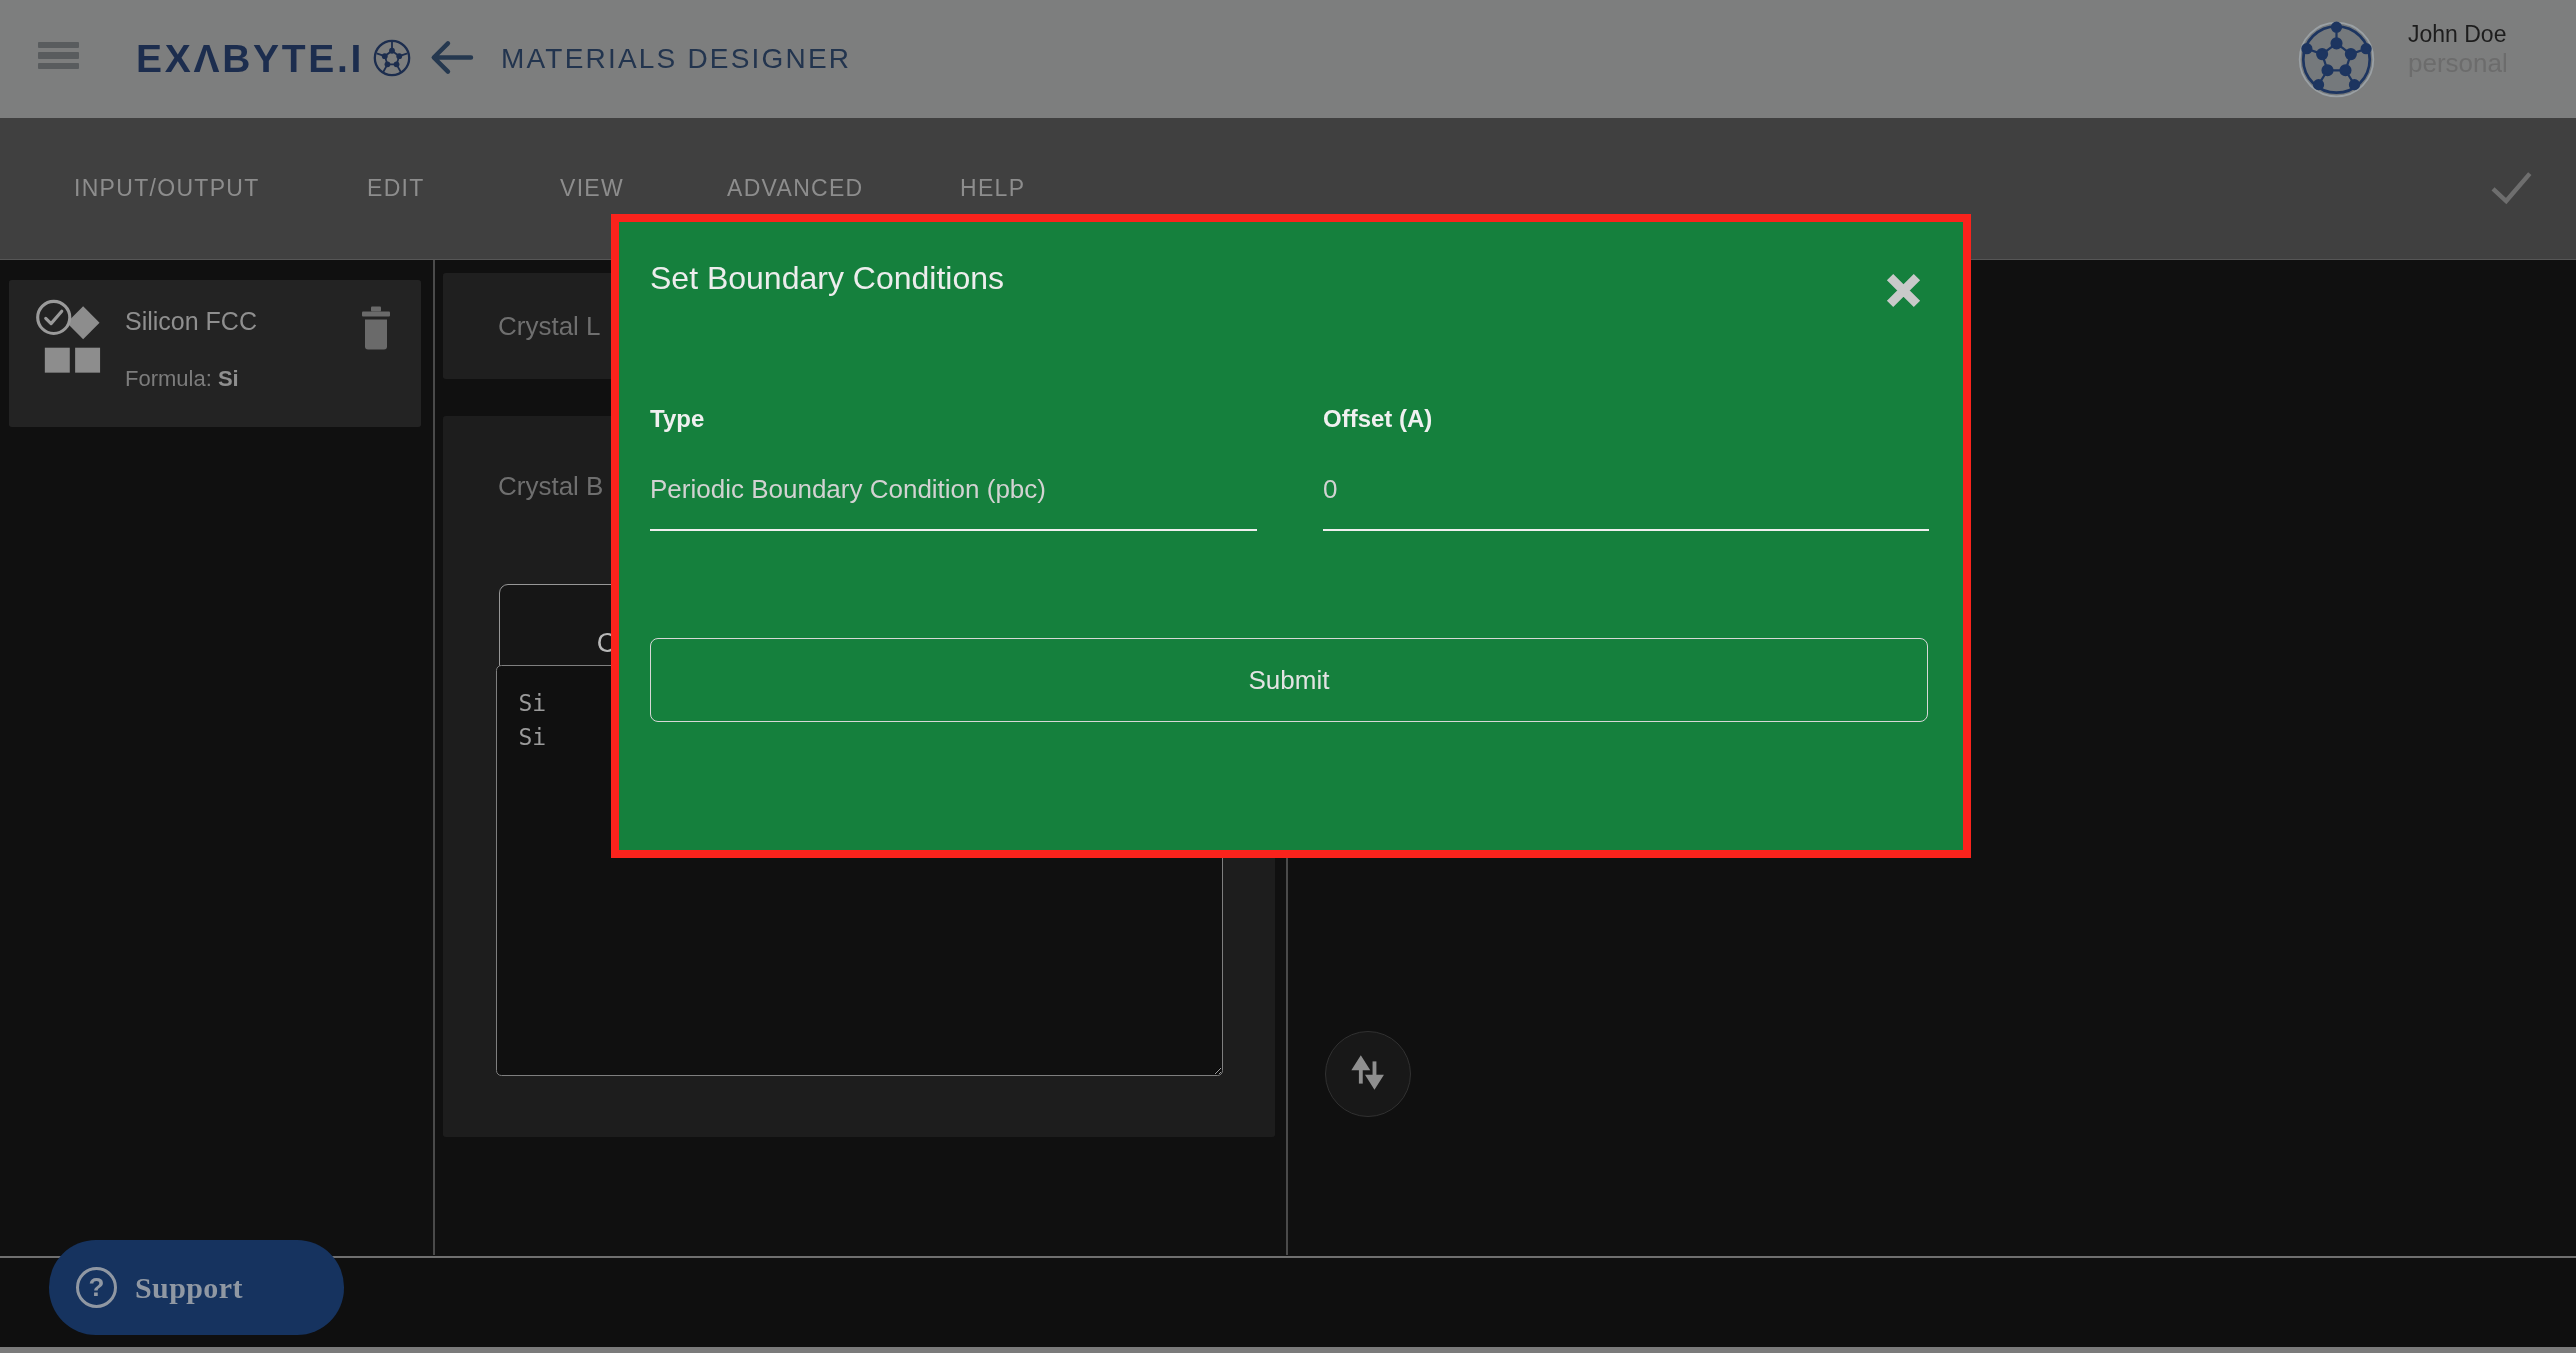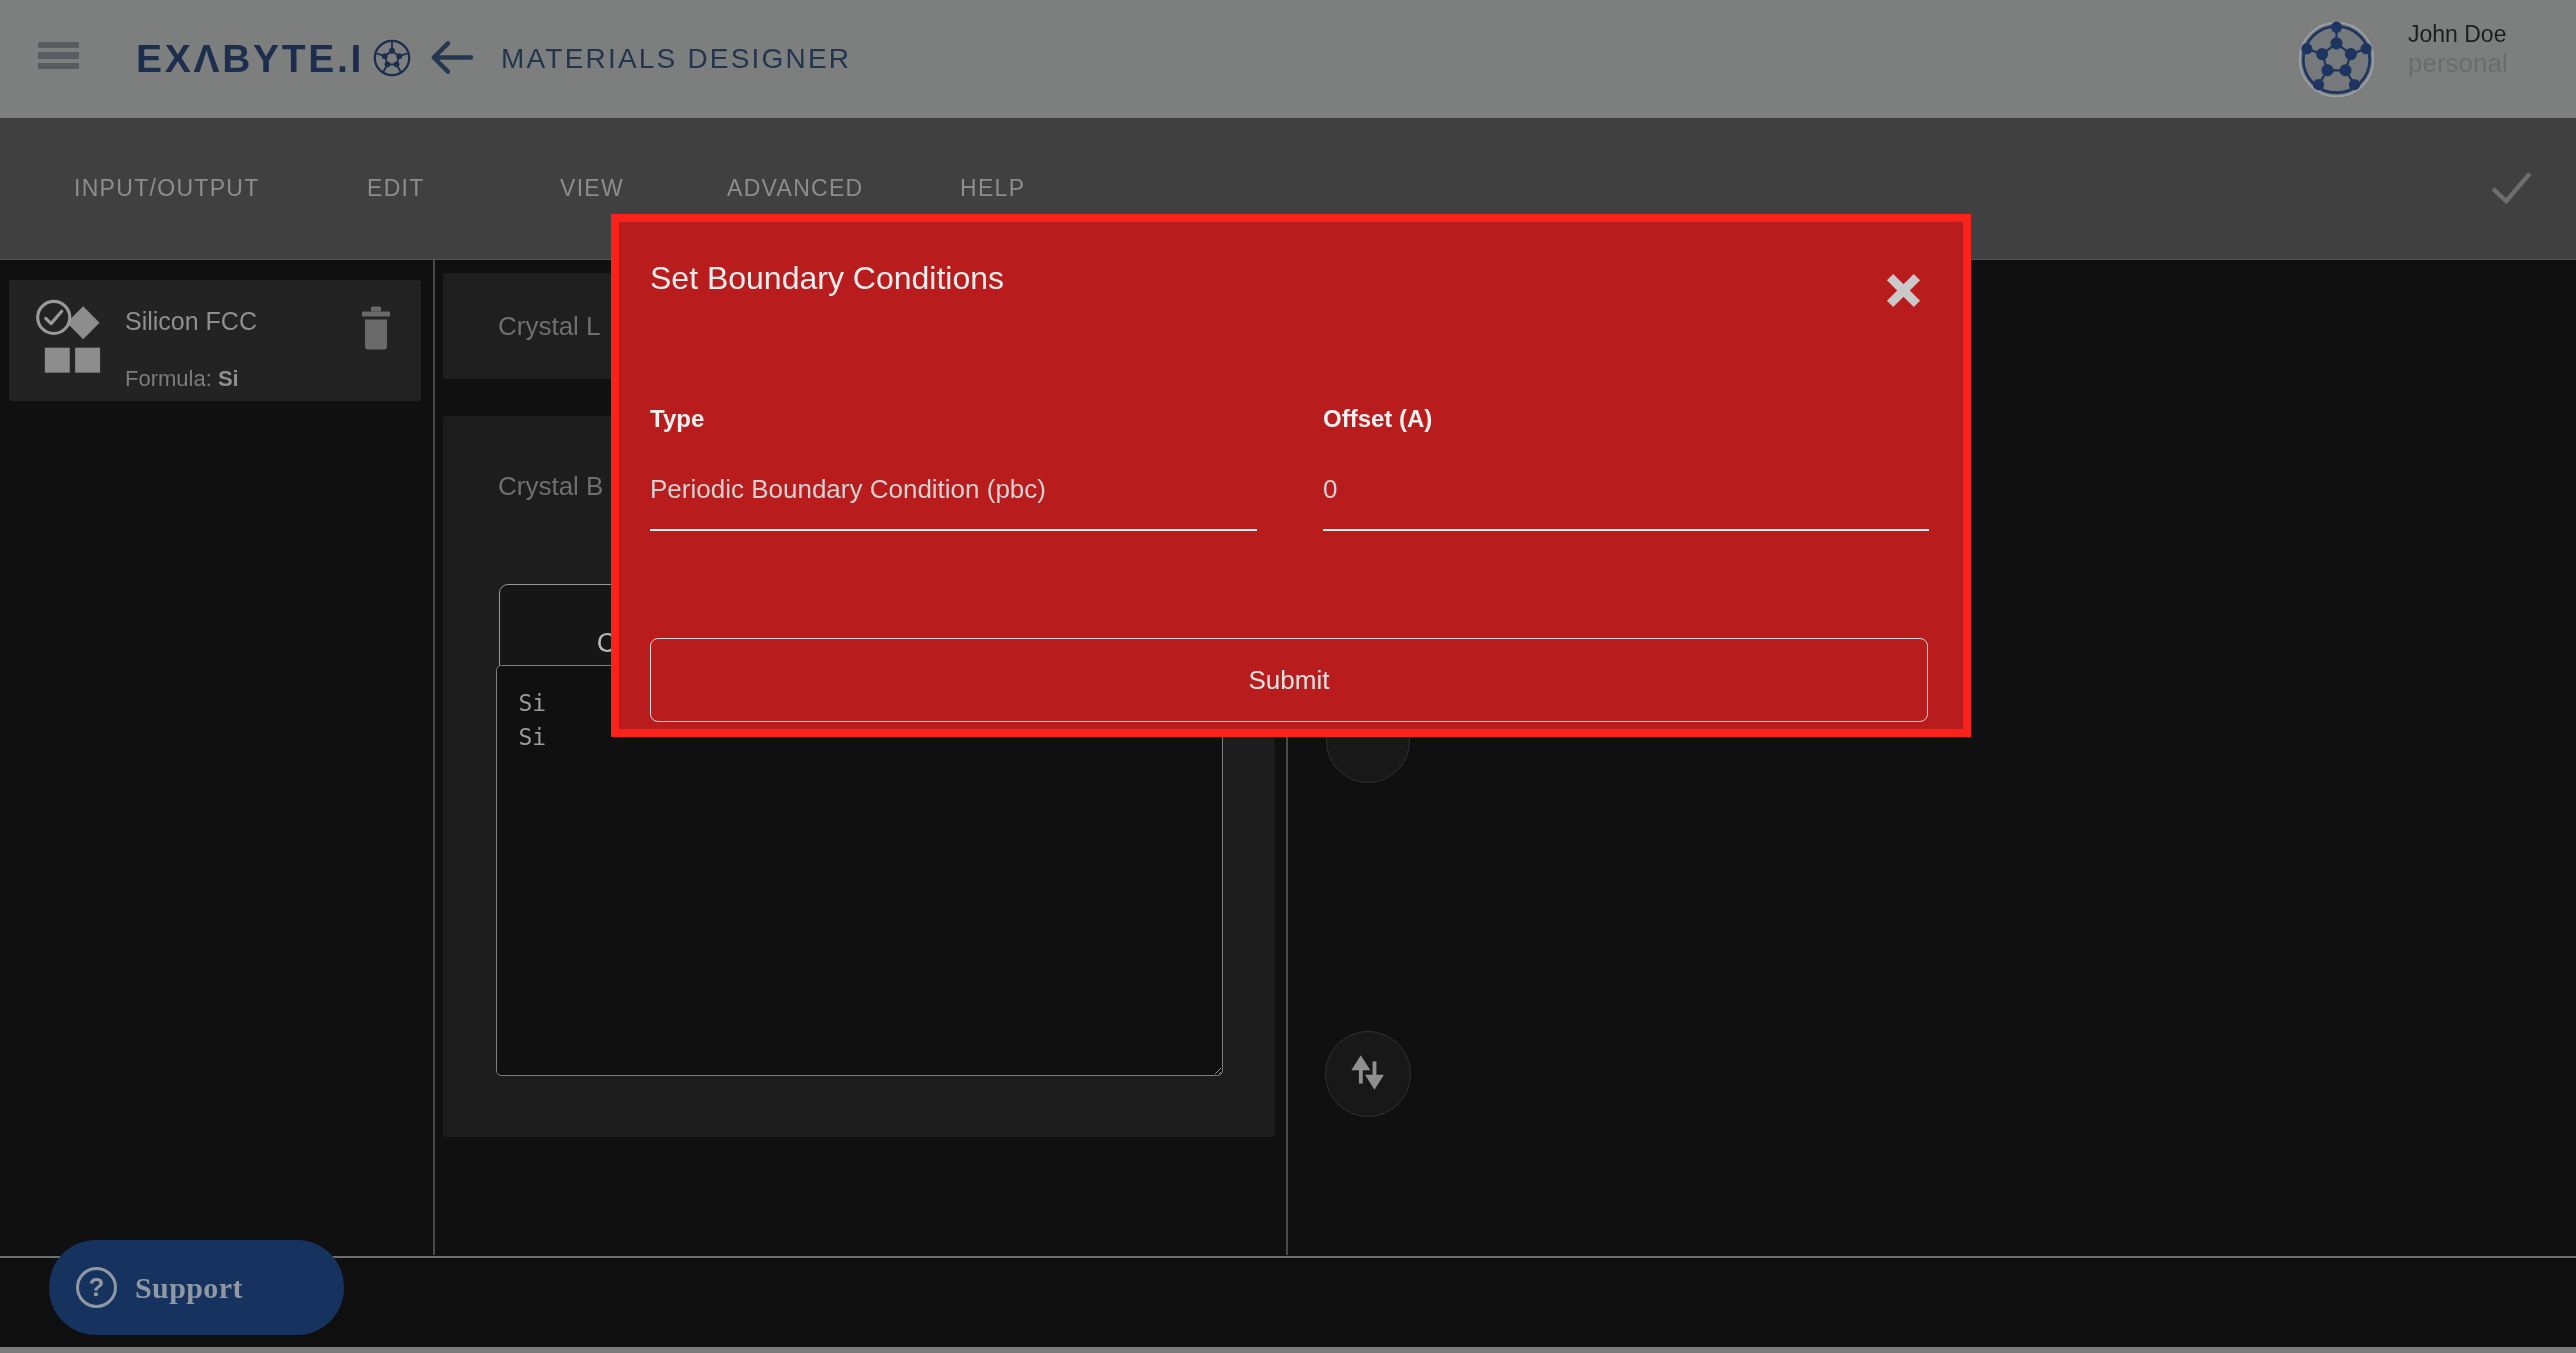--- a/index.html
+++ b/index.html
@@ -23,21 +23,21 @@
 
   
   .menubar{left:0;top:118px;width:2576px;height:142px;background:#404040;
            border-bottom:1.8px solid #565656;box-sizing:border-box;}
   .menu-item{position:absolute;top:0;height:141px;display:flex;align-items:center;
              font-size:23px;letter-spacing:1.3px;color:#8d8d8d;cursor:pointer;}
   .menu-check{position:absolute;right:41px;top:52px;}
 
   
   .vdiv{top:260px;width:1.8px;height:995px;background:#4a4a4a;}
-  .sidebar-card{left:9px;top:280px;width:412px;height:121px;background:#232323;border-radius:2.7px;}
+  .sidebar-card{left:9px;top:280px;width:412px;height:147px;background:#232323;border-radius:2.7px;}
   .mat-icon{left:23px;top:16px;}
   .mat-name{position:absolute;left:116px;top:27px;font-size:25px;color:#8f8f8f;}
   .mat-formula{position:absolute;left:116px;top:66px;font-size:22px;color:#7c7c7c;margin-top:20px;}
   .mat-formula b{color:#8f8f8f;}
   .trash{position:absolute;left:349px;top:25px;cursor:pointer;}
 
   .lattice-card{left:443px;top:273px;width:832px;height:106px;background:#1f1f1f;border-radius:2.7px;
                 display:flex;align-items:center;padding-left:55px;box-sizing:border-box;
                 font-size:26px;color:#6f6f6f;}
   .basis-panel{left:443px;top:416px;width:832px;height:721px;background:#1d1d1d;border-radius:2.7px;}
@@ -59,21 +59,21 @@
   .footer-line{left:0;top:1256px;width:2576px;height:2.7px;background:#6f6f6f;}
   .footer-area{left:0;top:1258px;width:2576px;height:89px;background:#0f0f0f;}
   .bottom-bar{left:0;top:1347px;width:2576px;height:6.3px;background:#7b7b7b;cursor:pointer;}
   .support-btn{left:49px;top:1240px;width:295px;height:95px;border-radius:47px;background:#16335f;
                display:flex;align-items:center;padding-left:27px;gap:18px;box-sizing:border-box;cursor:pointer;z-index:5;}
   .q-circle{width:41px;height:41px;border-radius:50%;border:3.6px solid #9098a3;box-sizing:border-box;
             display:flex;align-items:center;justify-content:center;font-size:26px;font-weight:700;color:#9098a3;}
   .support-label{font-size:30px;font-weight:700;color:#9098a3;letter-spacing:0.4px;font-family:Liberation Serif, serif;}
 
   
-  .modal{left:611px;top:214px;width:1360px;height:523px;border:8px solid #fa231c;background:#b91c1c;
+  .modal{left:611px;top:214px;width:1360px;height:644px;border:8px solid #fa231c;background:#15803d;
          box-sizing:border-box;z-index:10;}
   .modal-inner{position:relative;width:100%;height:100%;}
   .modal-title{position:absolute;left:31px;top:38px;font-size:32px;font-weight:500;color:#ededed;}
   .modal-close{position:absolute;left:1263px;top:47px;width:43px;height:43px;cursor:pointer;}
   .field-label{position:absolute;top:183px;font-size:24px;font-weight:700;color:#f0f0f0;}
   .field-value{position:absolute;top:252px;font-size:26px;color:#d2d2d2;cursor:pointer;}
   .field-line{position:absolute;top:307px;height:1.8px;background:#efefef;}
   .col1{left:31px;}  .col2{left:704px;}
   .w1{width:607px;}  .w2{width:606px;}
   .submit-btn{position:absolute;left:31px;top:416px;width:1278px;height:84px;background:transparent;

